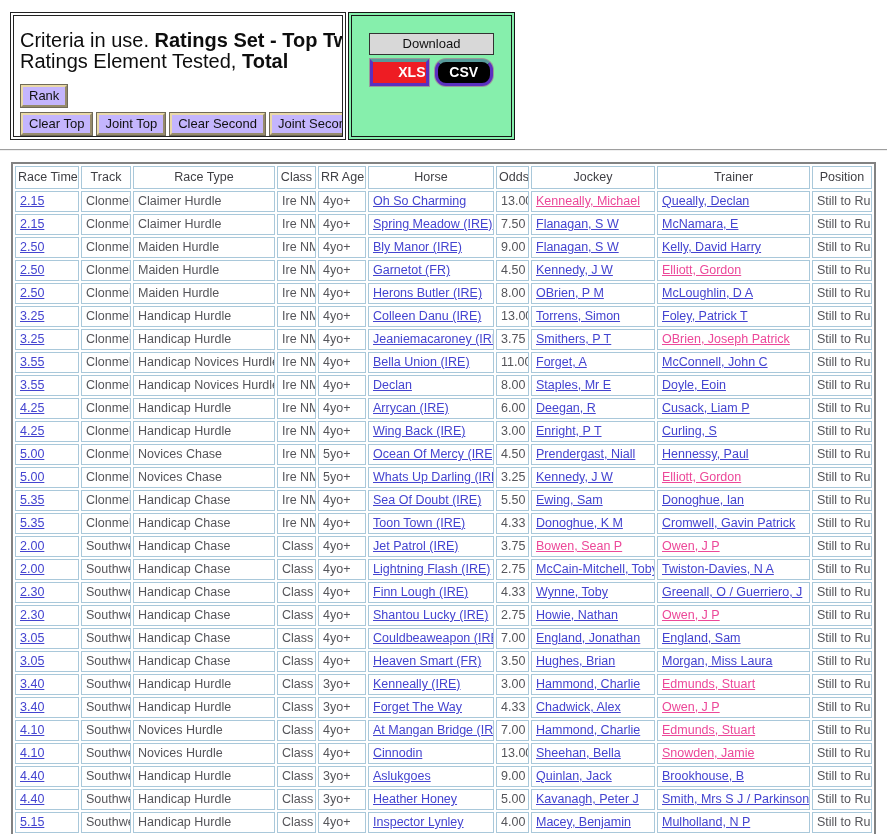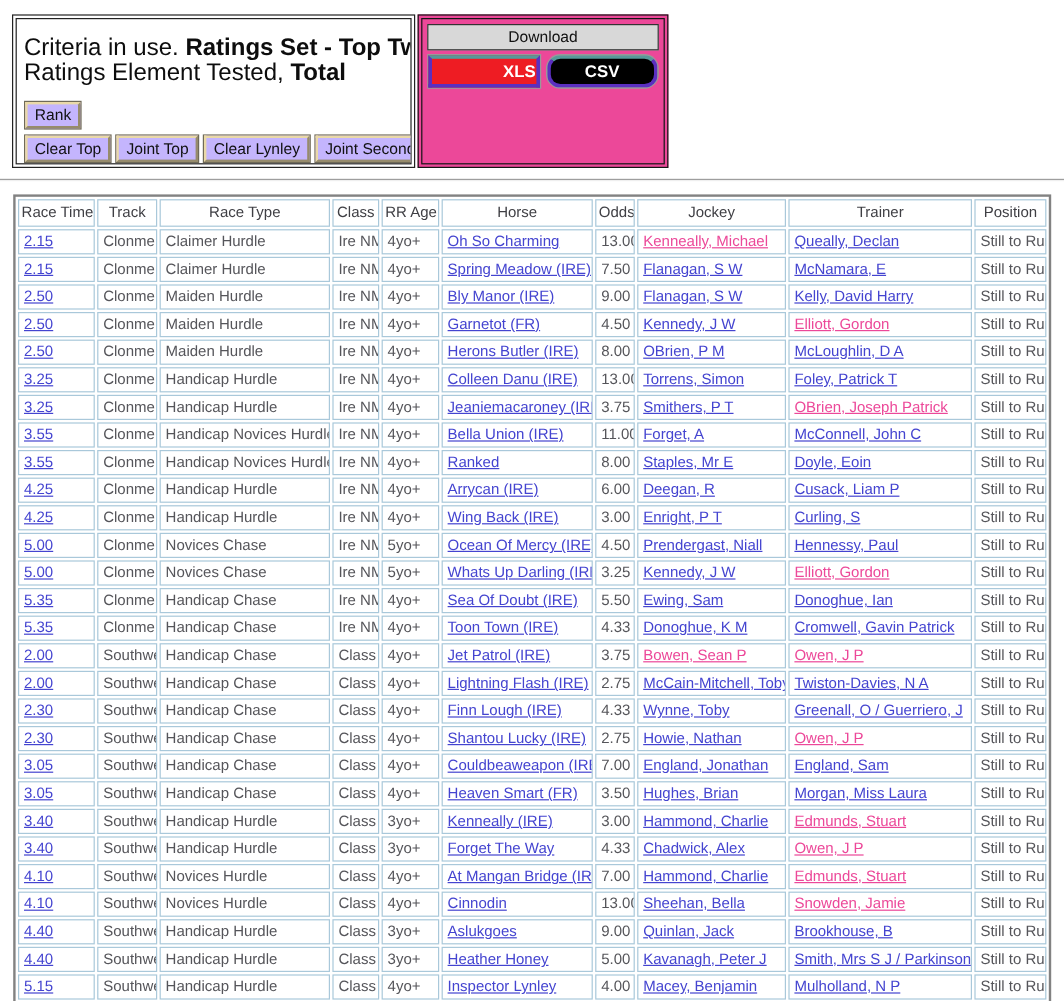--- a/index.html
+++ b/index.html
@@ -10,21 +10,21 @@
   .criteria-box { width: 336px; height: 128px; border: 4px double #222; padding: 14px 6px 0 6px; background: #fff; overflow: hidden; }
   .criteria-text { font-size: 20px; color: #0d0d0d; line-height: 21px; white-space: nowrap; }
   .rank-row { margin-top: 13px; }
   .btn-row { margin-top: 6px; white-space: nowrap; }
   .classic-btn {
     font-family: "Liberation Sans", sans-serif; font-size: 13px; color: #111;
     background: #c4b5fd; border: 2px outset #ead9a8; box-shadow: 0 0 0 1px #6f6a58;
     margin: 0 4px 0 1px; padding: 1px 6px 2px; cursor: pointer;
   }
 
-  .download-box { width: 209px; height: 128px; border: 4px double #151515; padding: 3px; background: #ec4899; }
+  .download-box { width: 167px; height: 128px; border: 4px double #151515; padding: 16px; background: #86efac; }
   .dl-header { background: #d8d8d8; border: 1px solid #333; text-align: center; font-size: 13px; color: #111; padding: 2px 0 3px; margin: 1px; }
   .dl-buttons { display: flex; gap: 6px; margin: 4px 2px; }
   .dl-btn {
     flex: 1; display: block; text-align: center; color: #fff; font-weight: bold;
     font-size: 14px; text-decoration: none; padding: 2px 0 3px;
     border: 3px solid #5b2fc0; border-top-color: #579a9a; box-shadow: 0 0 0 1px #999;
     cursor: pointer;
   }
 
   hr.separator { border: 0; border-top: 1px solid #9e9e9e; border-bottom: 1px solid #efefef; margin: 9px 0 11px 0; }
@@ -45,21 +45,21 @@
 <div class="top-row">
 
   <div class="criteria-box">
     <div class="criteria-text">
       <div><span>Criteria in use.</span> <b>Ratings Set - Top Two Ranked NH</b></div>
       <div><span>Ratings Element Tested,</span> <b>Total</b></div>
     </div>
     <div class="rank-row">
       <button class="classic-btn">Rank</button>
     </div>
-    <div class="btn-row" id="criteria-buttons"><button class="classic-btn">Clear Top</button><button class="classic-btn">Joint Top</button><button class="classic-btn">Clear Lynley</button><button class="classic-btn">Joint Second</button></div>
+    <div class="btn-row" id="criteria-buttons"><button class="classic-btn">Clear Top</button><button class="classic-btn">Joint Top</button><button class="classic-btn">Clear Second</button><button class="classic-btn">Joint Second</button></div>
   </div>
 
   <div class="download-box">
     <div class="dl-header">Download</div>
     <div class="dl-buttons" id="dl-buttons">
         <a class="dl-btn" style="background: rgb(238, 28, 35); text-align: right;">XLS</a>
         <a class="dl-btn" style="background: rgb(0, 0, 0); border-radius: 11px;">CSV</a>
       </div>
   </div>
 
@@ -190,21 +190,21 @@
         <td><a class="cell-link">Forget, A</a></td>
         <td><a class="cell-link">McConnell, John C</a></td>
         <td><span>Still to Run</span></td>
       </tr>
       <tr>
         <td><a class="cell-link">3.55</a></td>
         <td><span>Clonmel</span></td>
         <td><span>Handicap Novices Hurdle</span></td>
         <td><span>Ire NM</span></td>
         <td><span>4yo+</span></td>
-        <td><a class="cell-link">Ranked</a></td>
+        <td><a class="cell-link">Declan</a></td>
         <td><span>8.00</span></td>
         <td><a class="cell-link">Staples, Mr E</a></td>
         <td><a class="cell-link">Doyle, Eoin</a></td>
         <td><span>Still to Run</span></td>
       </tr>
       <tr>
         <td><a class="cell-link">4.25</a></td>
         <td><span>Clonmel</span></td>
         <td><span>Handicap Hurdle</span></td>
         <td><span>Ire NM</span></td>

